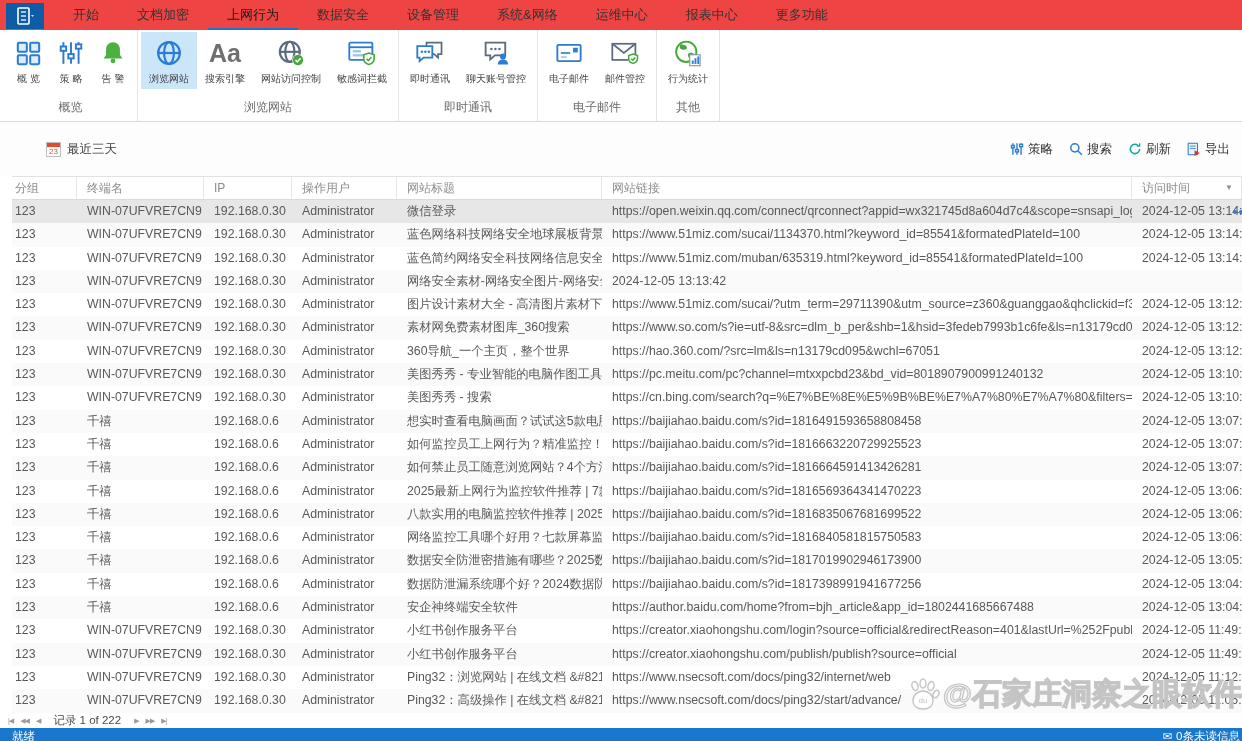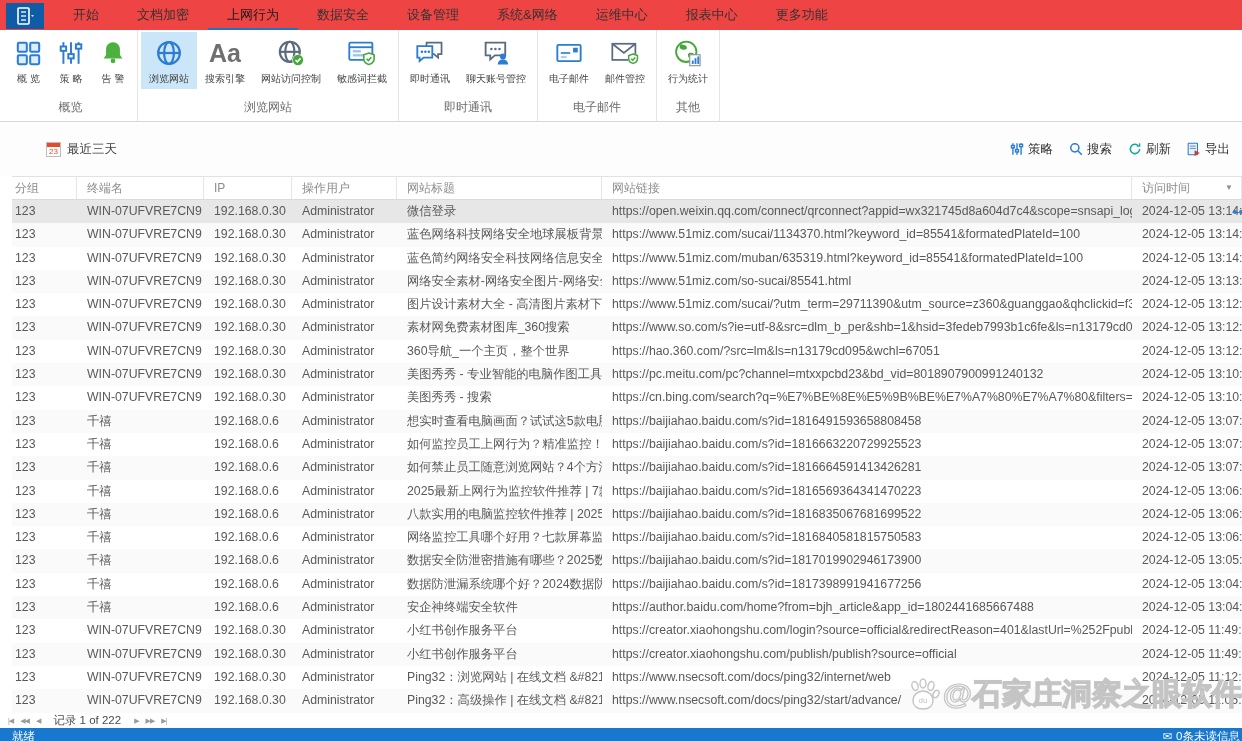--- a/index.html
+++ b/index.html
@@ -368,21 +368,20 @@
     <div class="td">https://www.51miz.com/muban/635319.html?keyword_id=85541&amp;formatedPlateId=100</div>
     <div class="td">2024-12-05 13:14:01</div>
     <div class="td"></div>
   </div>
       <div class="trow">
     <div class="td">123</div>
     <div class="td">WIN-07UFVRE7CN9</div>
     <div class="td">192.168.0.30</div>
     <div class="td">Administrator</div>
     <div class="td">网络安全素材-网络安全图片-网络安全素...</div>
-    <div class="td">https://www.51miz.com/so-sucai/85541.html</div>
     <div class="td">2024-12-05 13:13:42</div>
     <div class="td"></div>
   </div>
       <div class="trow">
     <div class="td">123</div>
     <div class="td">WIN-07UFVRE7CN9</div>
     <div class="td">192.168.0.30</div>
     <div class="td">Administrator</div>
     <div class="td">图片设计素材大全 - 高清图片素材下载 - ...</div>
     <div class="td">https://www.51miz.com/sucai/?utm_term=29711390&amp;utm_source=z360&amp;guanggao&amp;qhclickid=f3f4a...</div>

